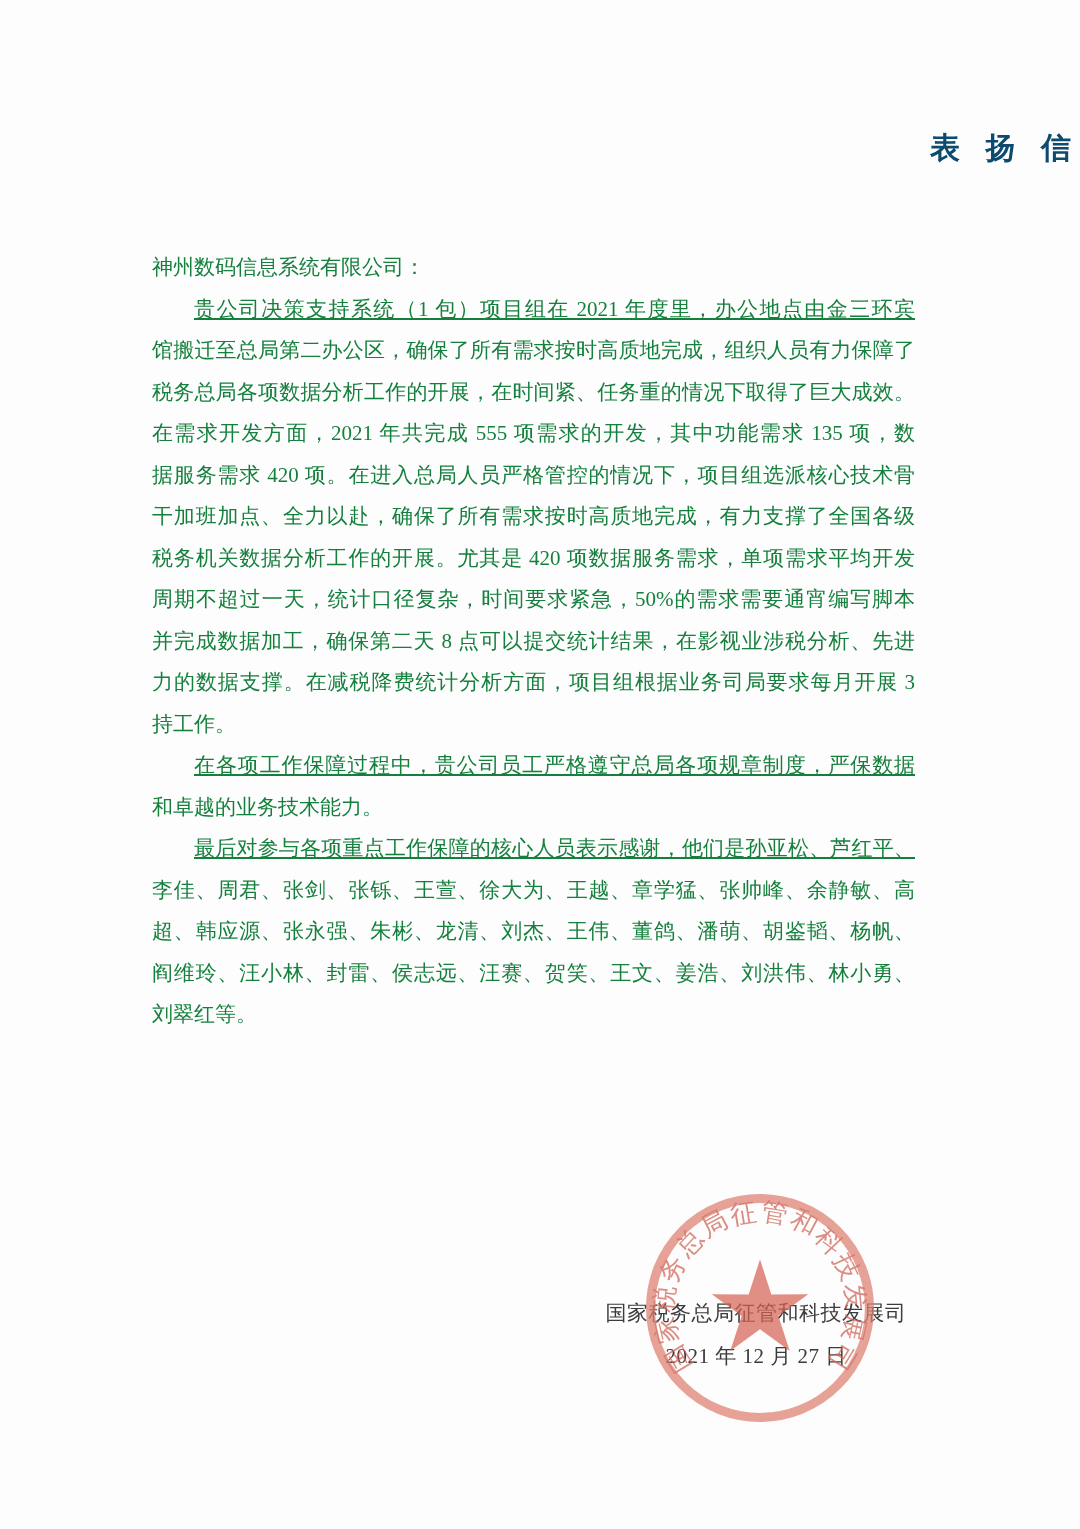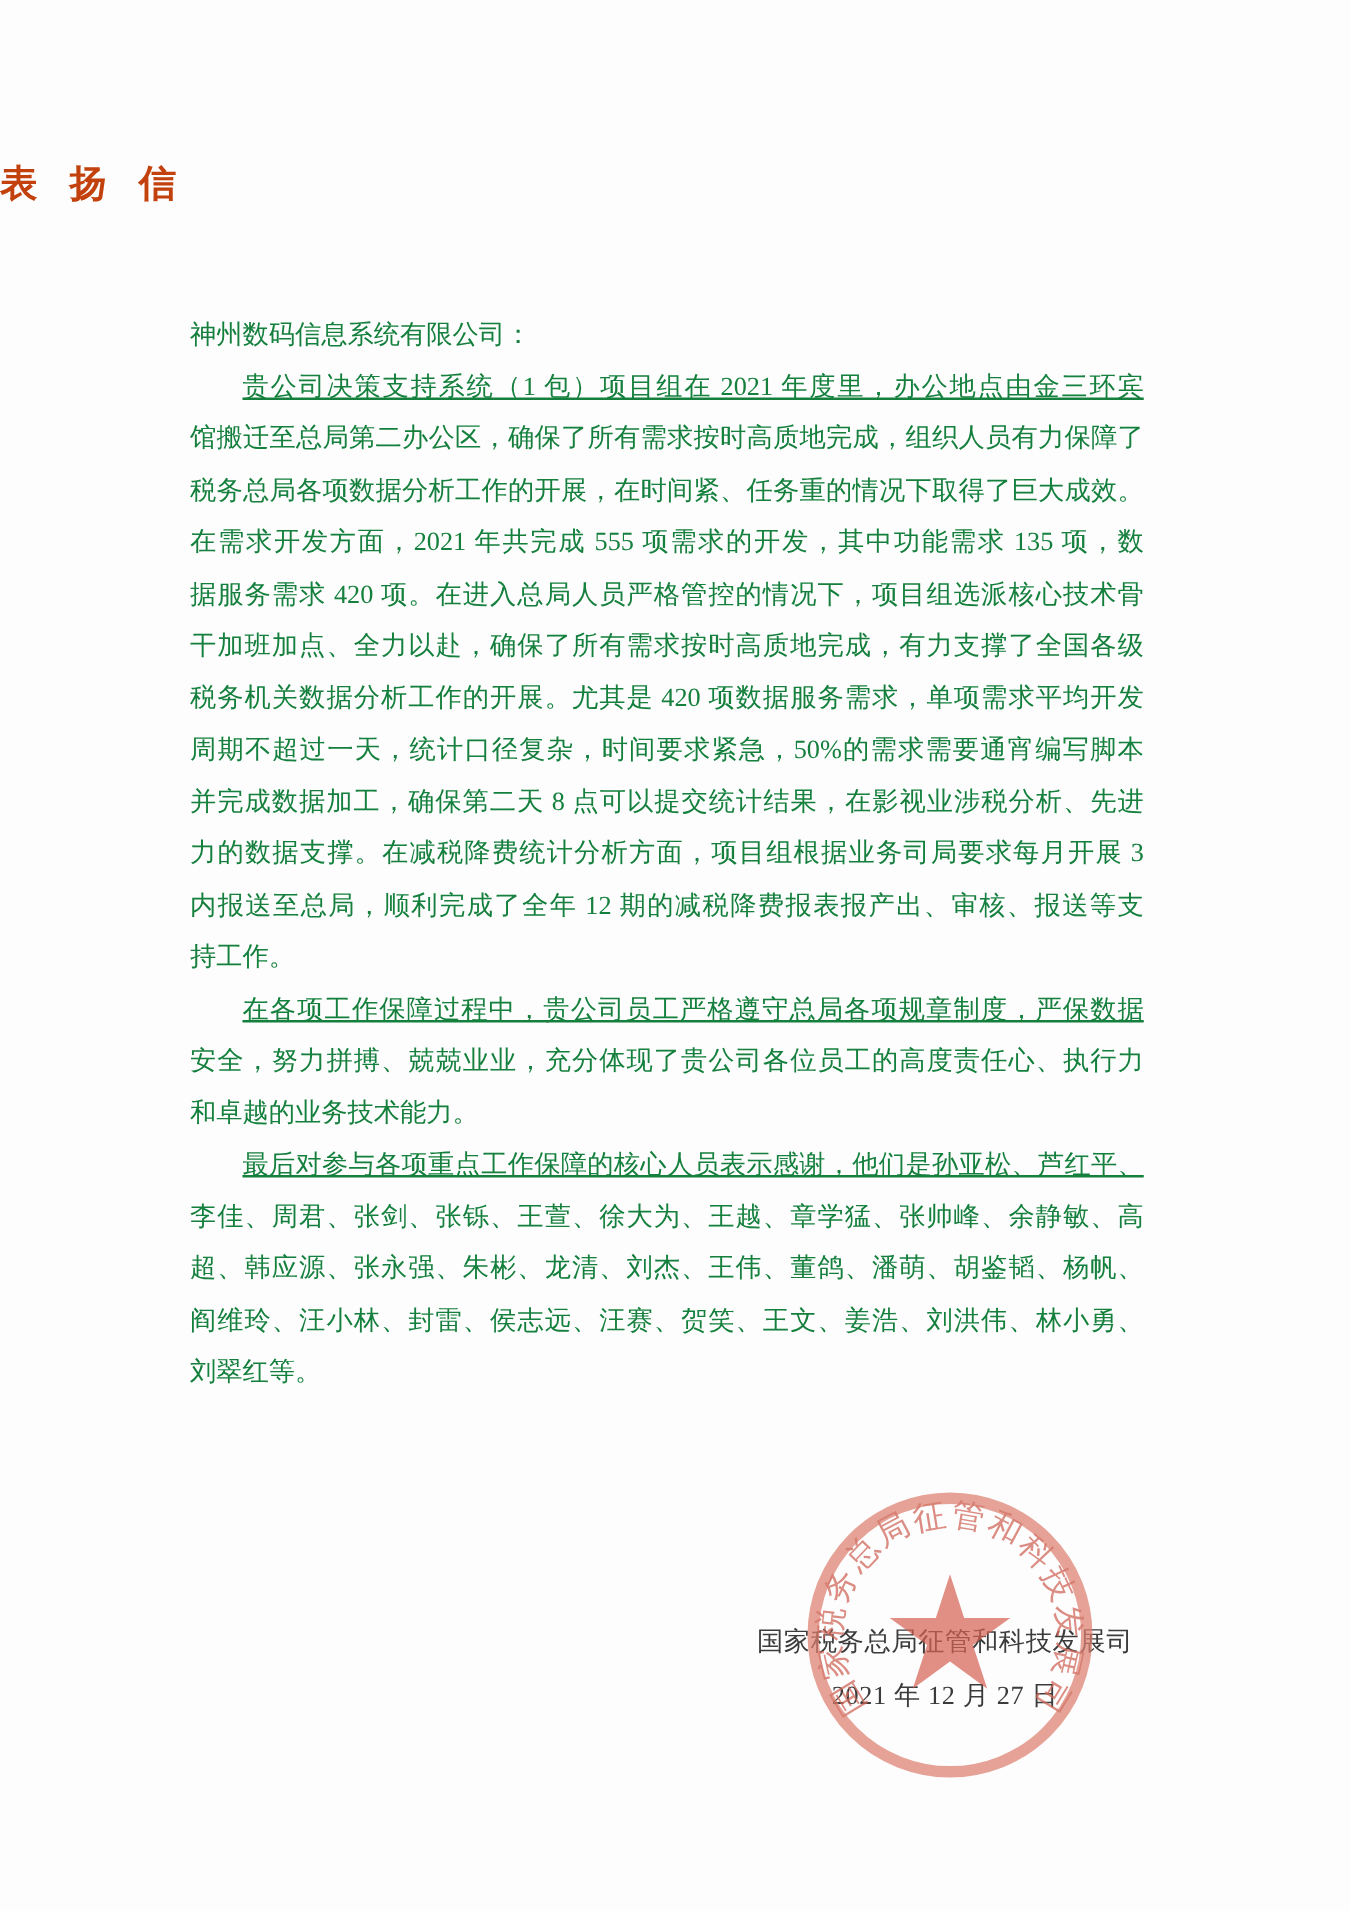--- a/index.html
+++ b/index.html
@@ -6,23 +6,23 @@
   .page {
     position:relative;
     width:1080px; height:1529px;
     margin:0 auto;
     background:#fdfdfd;
     font-family:"Liberation Serif","DejaVu Serif",serif;
     overflow:hidden;
   }
   .title {
     position:absolute; top:130px; left:0; width:100%;
-    margin:0; text-align:left;
+    margin:0; text-align:right;
     font-size:30px; line-height:36px; font-weight:700;
-    letter-spacing:9px; color:#c2410c;
+    letter-spacing:9px; color:#0c4a6e;
   }
   .content {
     position:absolute; left:152px; top:247px; width:763px;
     color:#3c3c3c;
   }
   .line {
     font-size:21px; line-height:41.5px; height:41.5px;
     text-align:left; color:#15803d;
   }
   .line.fill {
@@ -57,24 +57,22 @@
         <div class="line indent fill">贵公司决策支持系统（1 包）项目组在 2021 年度里，办公地点由金三环宾</div>
         <div class="line fill">馆搬迁至总局第二办公区，确保了所有需求按时高质地完成，组织人员有力保障了</div>
         <div class="line fill">税务总局各项数据分析工作的开展，在时间紧、任务重的情况下取得了巨大成效。</div>
         <div class="line fill">在需求开发方面，2021 年共完成 555 项需求的开发，其中功能需求 135 项，数</div>
         <div class="line fill">据服务需求 420 项。在进入总局人员严格管控的情况下，项目组选派核心技术骨</div>
         <div class="line fill">干加班加点、全力以赴，确保了所有需求按时高质地完成，有力支撑了全国各级</div>
         <div class="line fill">税务机关数据分析工作的开展。尤其是 420 项数据服务需求，单项需求平均开发</div>
         <div class="line fill">周期不超过一天，统计口径复杂，时间要求紧急，50%的需求需要通宵编写脚本</div>
         <div class="line fill">并完成数据加工，确保第二天 8 点可以提交统计结果，在影视业涉税分析、先进</div>
         <div class="line fill">力的数据支撑。在减税降费统计分析方面，项目组根据业务司局要求每月开展 3</div>
-        <div class="line fill">内报送至总局，顺利完成了全年 12 期的减税降费报表报产出、审核、报送等支</div>
         <div class="line">持工作。</div>
         <div class="line indent fill">在各项工作保障过程中，贵公司员工严格遵守总局各项规章制度，严保数据</div>
-        <div class="line fill">安全，努力拼搏、兢兢业业，充分体现了贵公司各位员工的高度责任心、执行力</div>
         <div class="line">和卓越的业务技术能力。</div>
         <div class="line indent fill">最后对参与各项重点工作保障的核心人员表示感谢，他们是孙亚松、芦红平、</div>
         <div class="line fill">李佳、周君、张剑、张铄、王萱、徐大为、王越、章学猛、张帅峰、余静敏、高</div>
         <div class="line fill">超、韩应源、张永强、朱彬、龙清、刘杰、王伟、董鸽、潘萌、胡鉴韬、杨帆、</div>
         <div class="line fill">阎维玲、汪小林、封雷、侯志远、汪赛、贺笑、王文、姜浩、刘洪伟、林小勇、</div>
         <div class="line">刘翠红等。</div>
       </div>
   </div>
 
   <div class="signoff">

